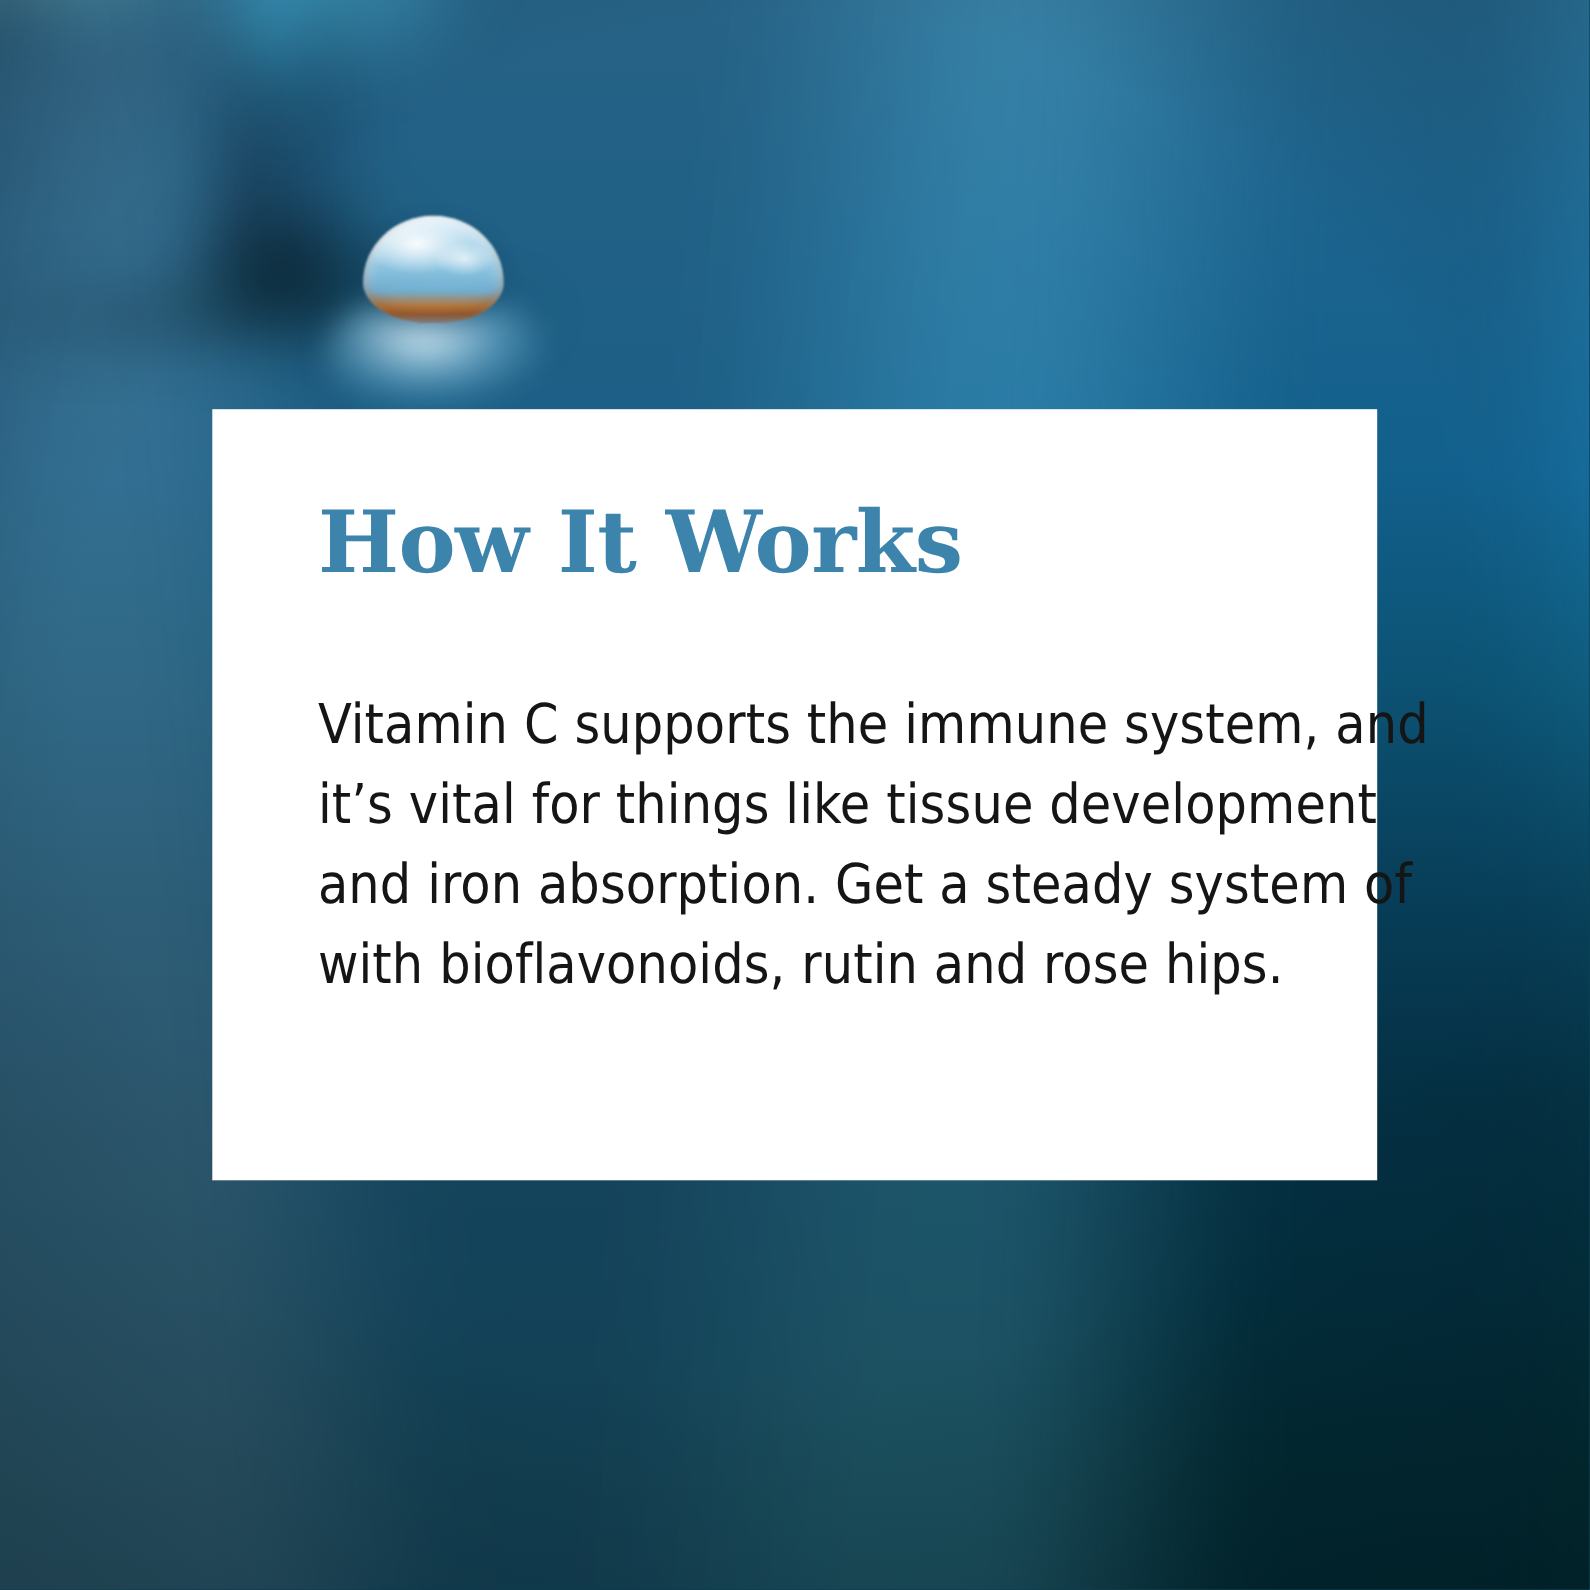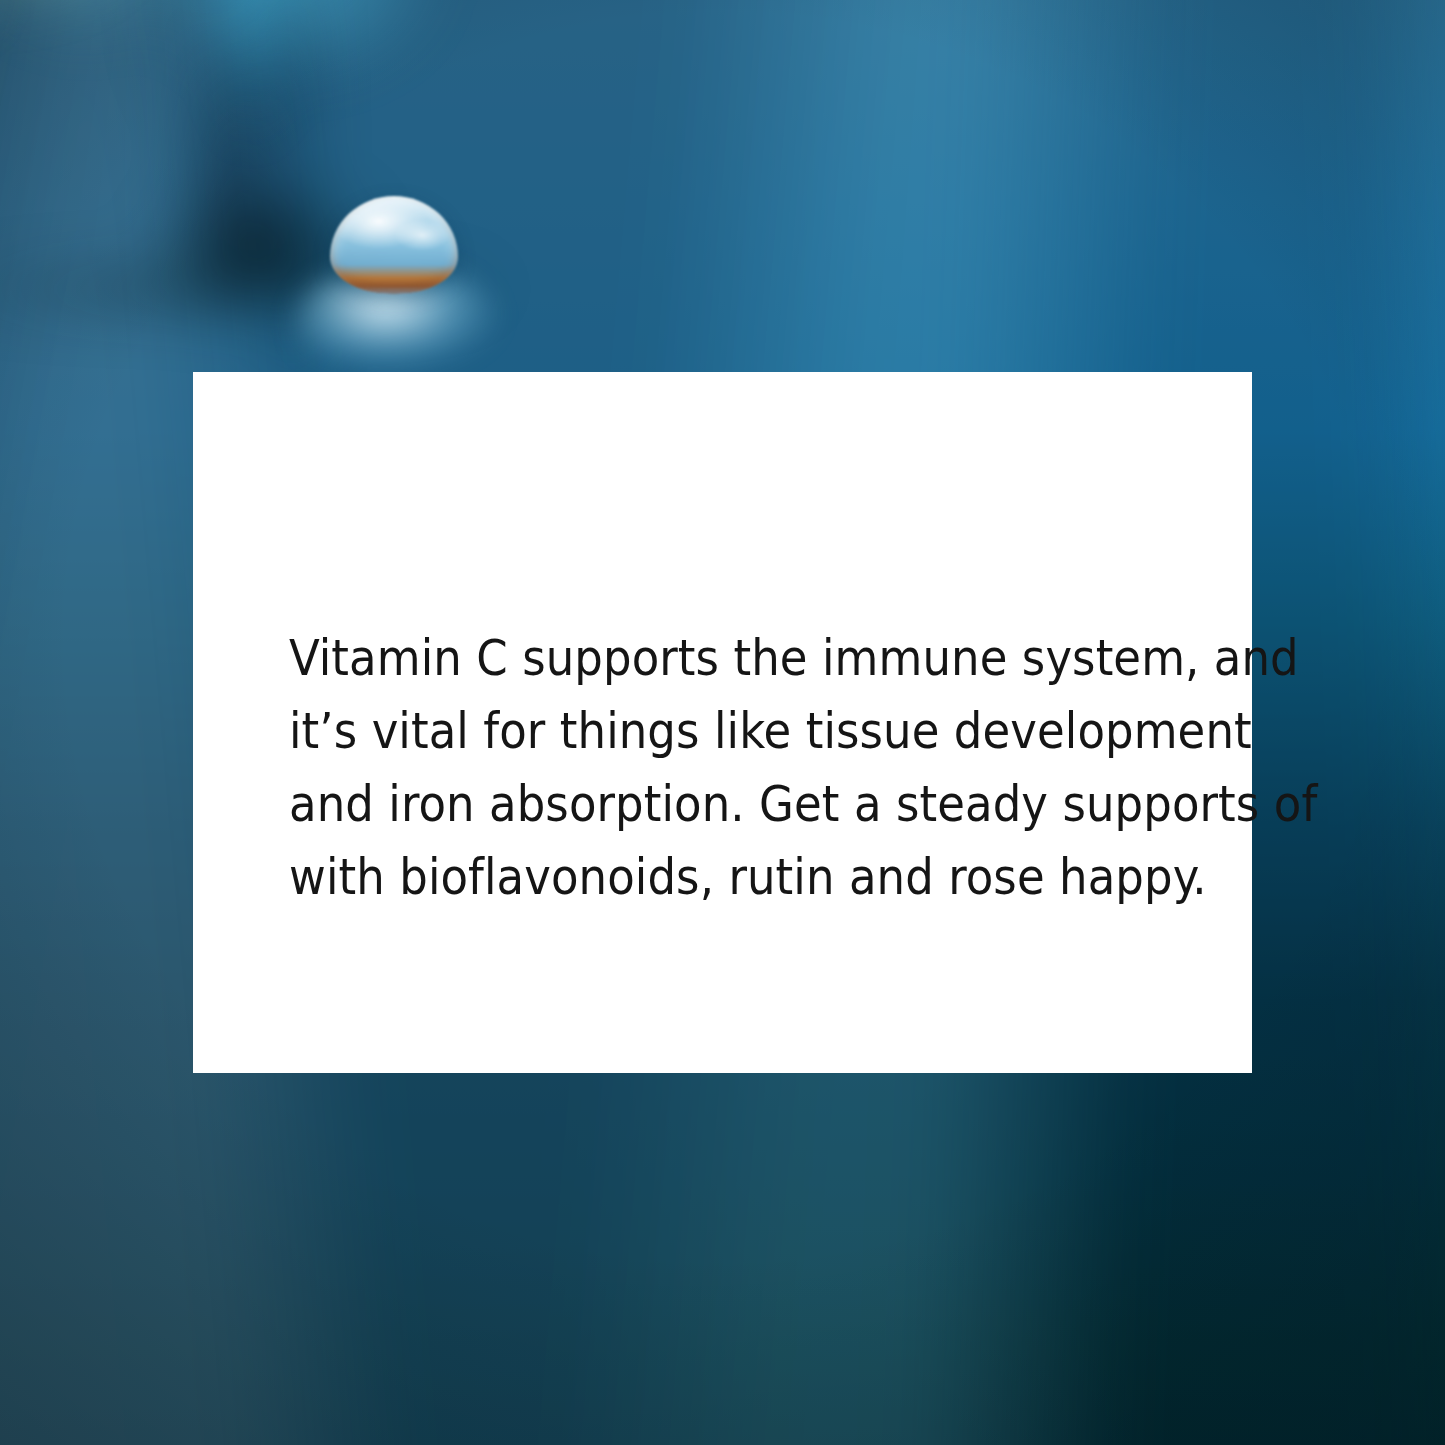--- a/index.html
+++ b/index.html
@@ -229,22 +229,23 @@
     <div class="layer bg-cyan"></div>
     <div class="layer bg-shadow"></div>
     <div class="layer bg-glow"></div>
     <div class="layer bg-sparkle"></div>
     <div class="droplet-base"></div>
     <div class="droplet"></div>
     <div class="bg-vignette"></div>
   </div>
 
   <div class="card">
+    <h1 class="headline">How It Works</h1>
 
     <div class="bodycopy">
       <span>Vitamin C supports the immune system, and</span>
       <span>it’s vital for things like tissue development</span>
-      <span>and iron absorption. Get a steady supports of</span>
-      <span>with bioflavonoids, rutin and rose happy.</span>
+      <span>and iron absorption. Get a steady system of</span>
+      <span>with bioflavonoids, rutin and rose hips.</span>
     </div>
   </div>
 
 </div>
 
 </body></html>

